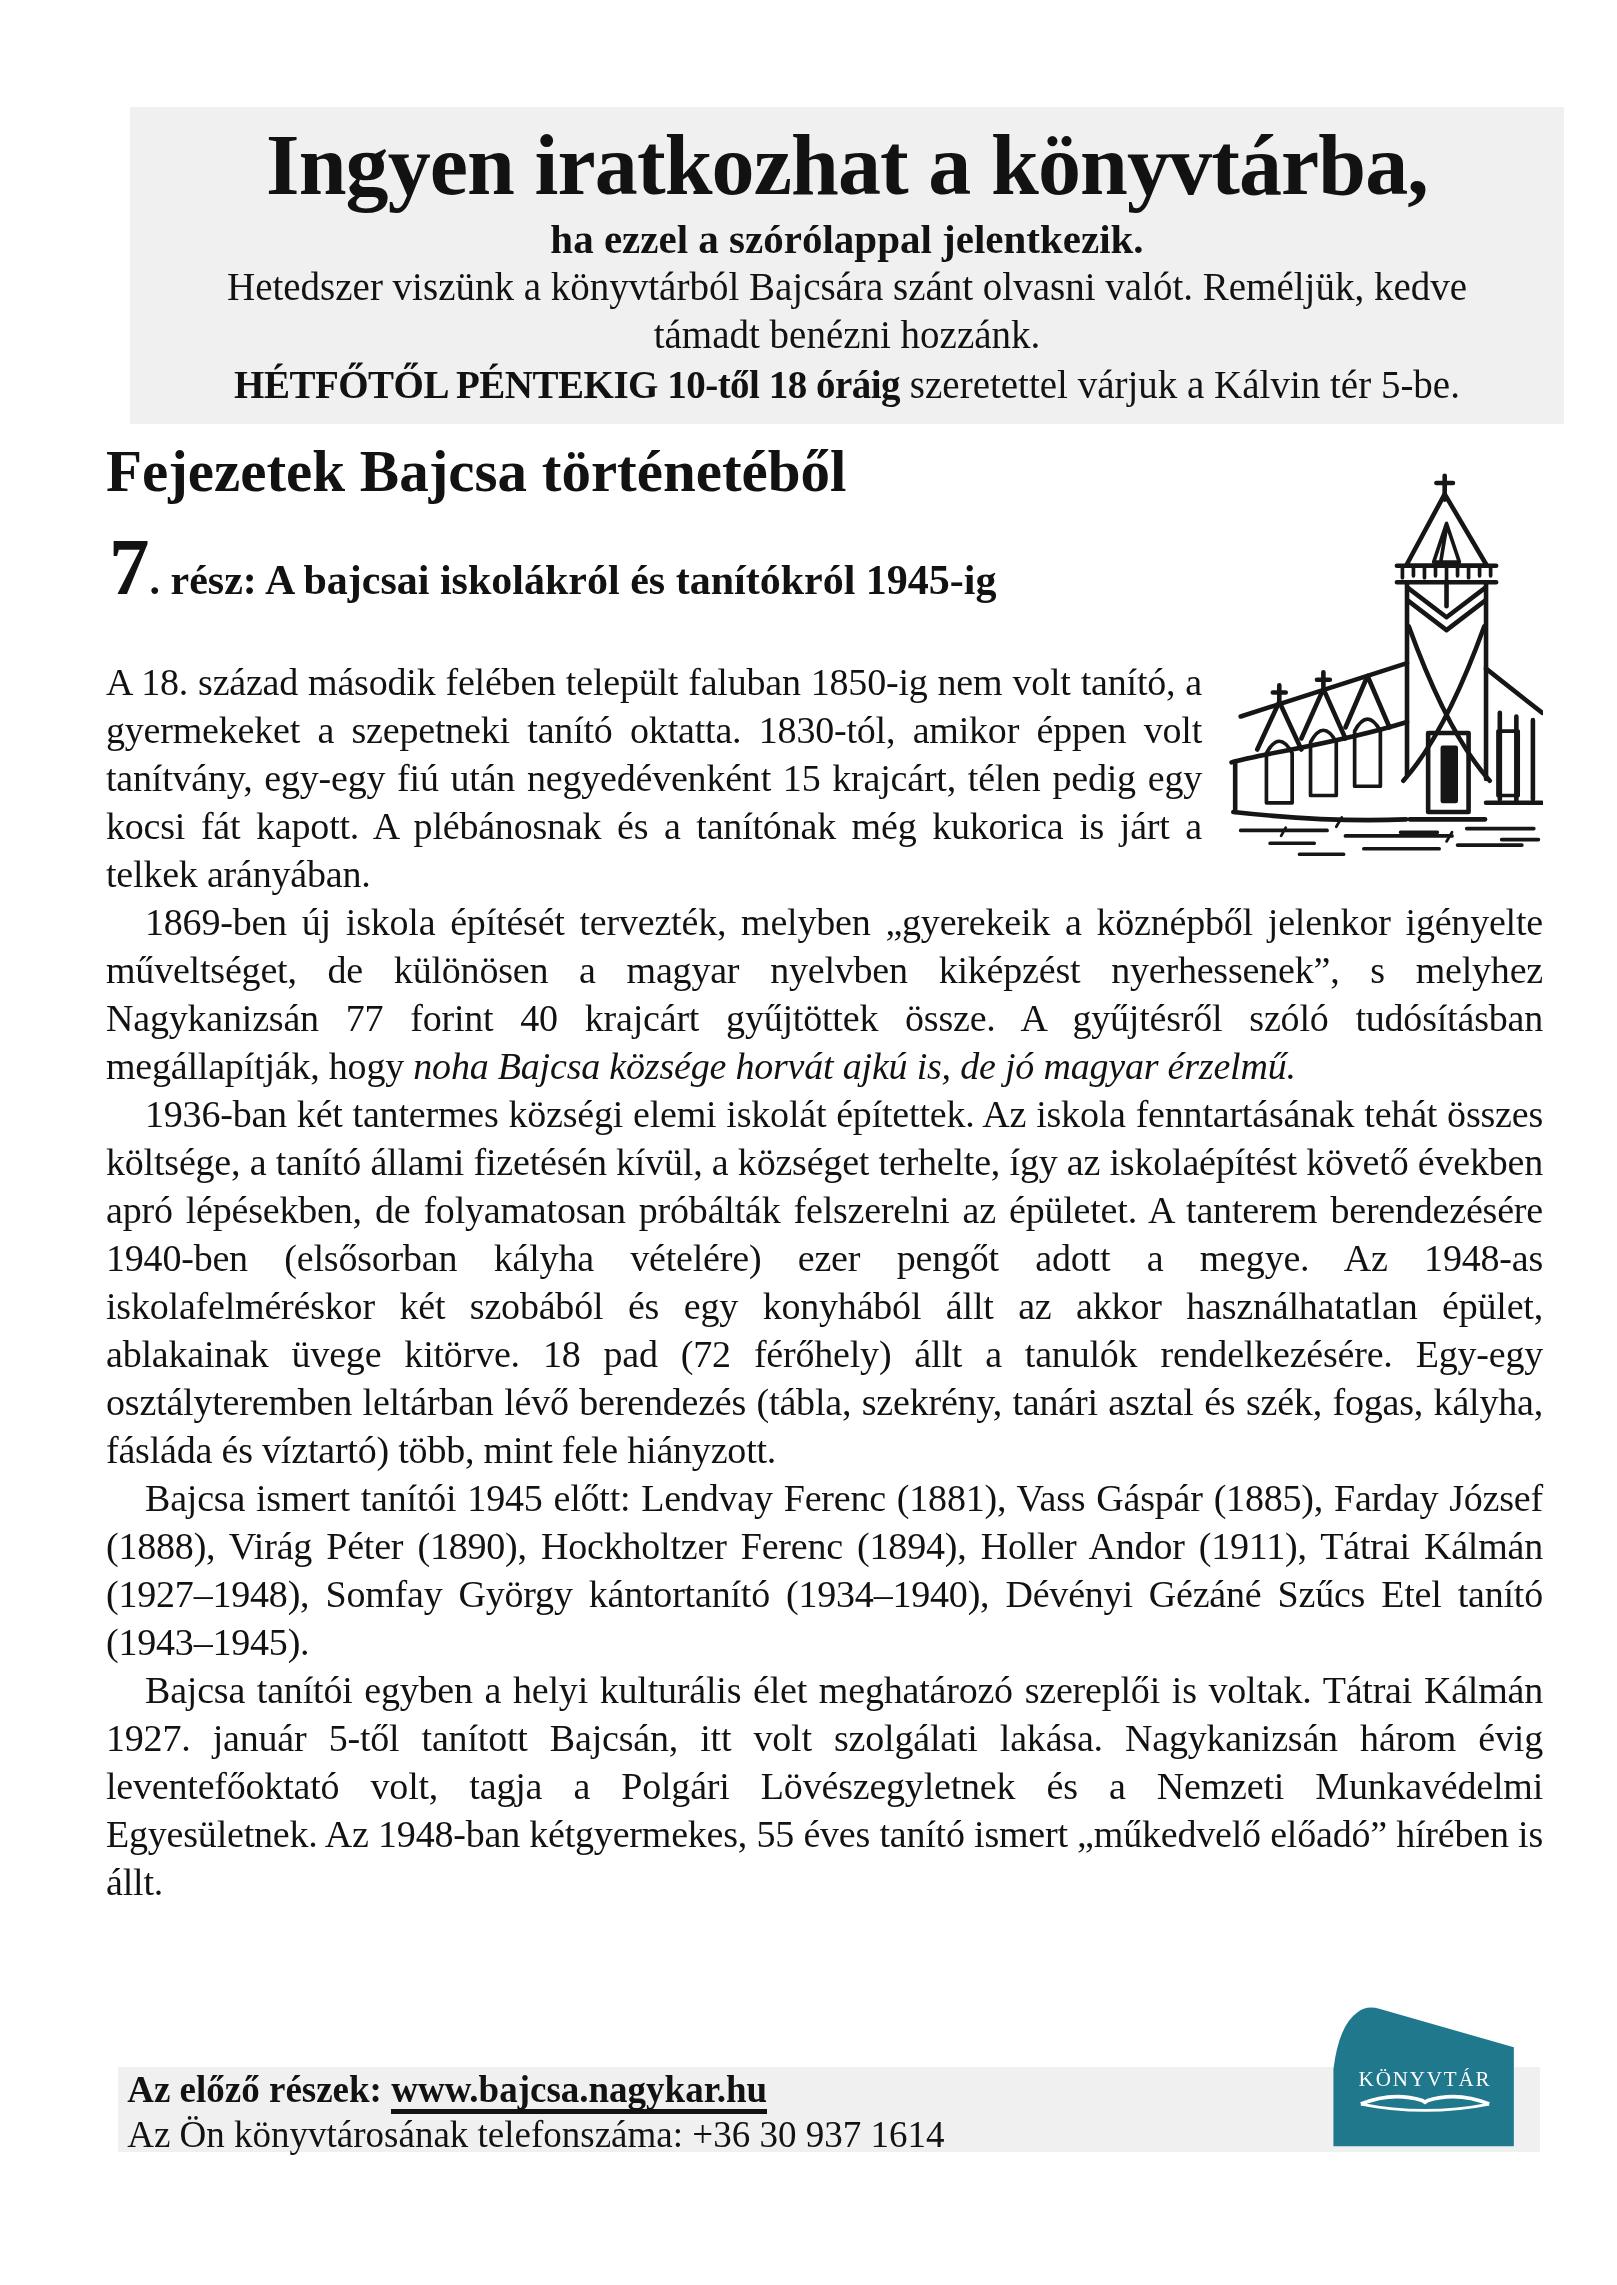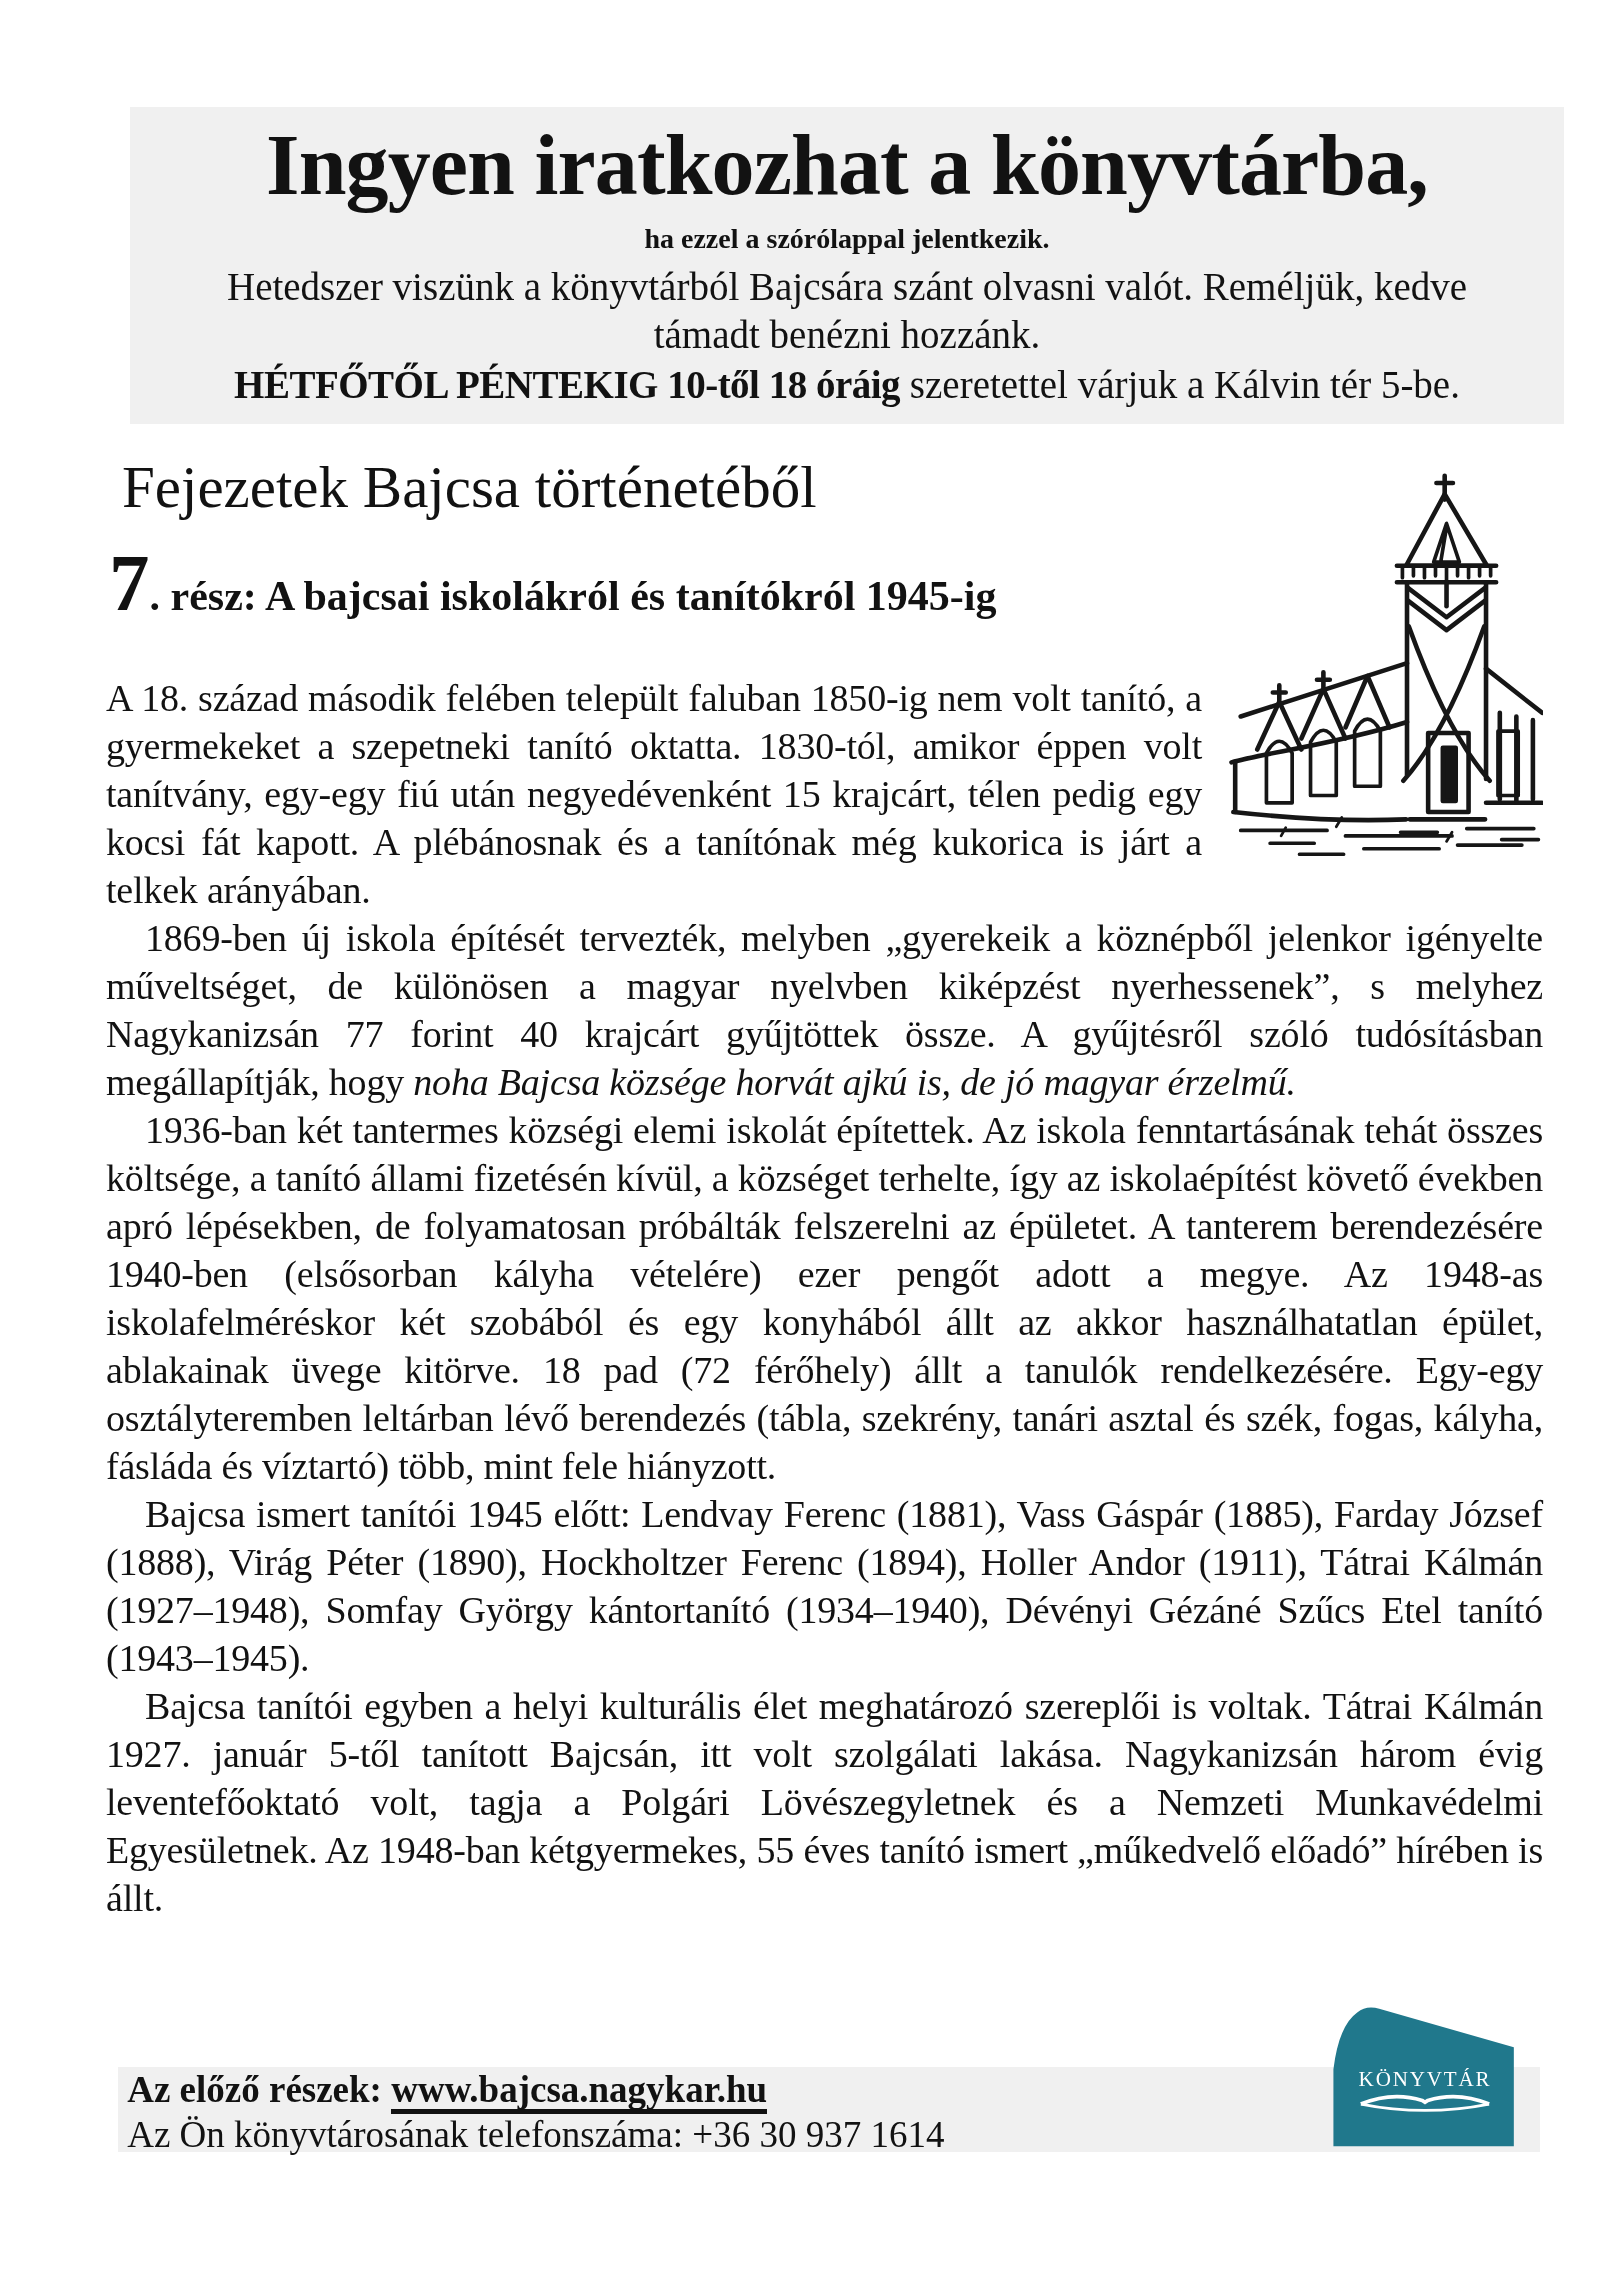--- a/index.html
+++ b/index.html
@@ -27,37 +27,37 @@
     padding-top:9.2px;
     margin-left:28px;
   }
   .flyer-title{
     margin:0;
     font-size:86px;line-height:99px;
     font-weight:bold;letter-spacing:-0.9px;
     white-space:nowrap;
   }
   .flyer-subtitle{
-    font-size:28px;line-height:48px;font-weight:bold;
+    font-size:41px;line-height:48px;font-weight:bold;
   }
   .flyer-intro{
     font-size:39px;line-height:48px;
   }
   .flyer-hours{
     font-size:39px;line-height:51px;
   }
   .flyer-hours .hrs-bold{font-weight:bold;letter-spacing:-0.5px;}
 
   
   .content{
     position:absolute;left:106px;top:439px;width:1437px;
   }
   .section-title{
-    margin:16px;
-    font-size:59px;line-height:64px;font-weight:normal;
+    margin:0;
+    font-size:59px;line-height:64px;font-weight:bold;
   }
   .part-line{
     margin:24px 0 50px 3px;
     font-weight:bold;
   }
   .part-num{font-size:81px;line-height:81px;}
   .part-rest{font-size:42px;}
 
   .church-figure{
     float:right;

